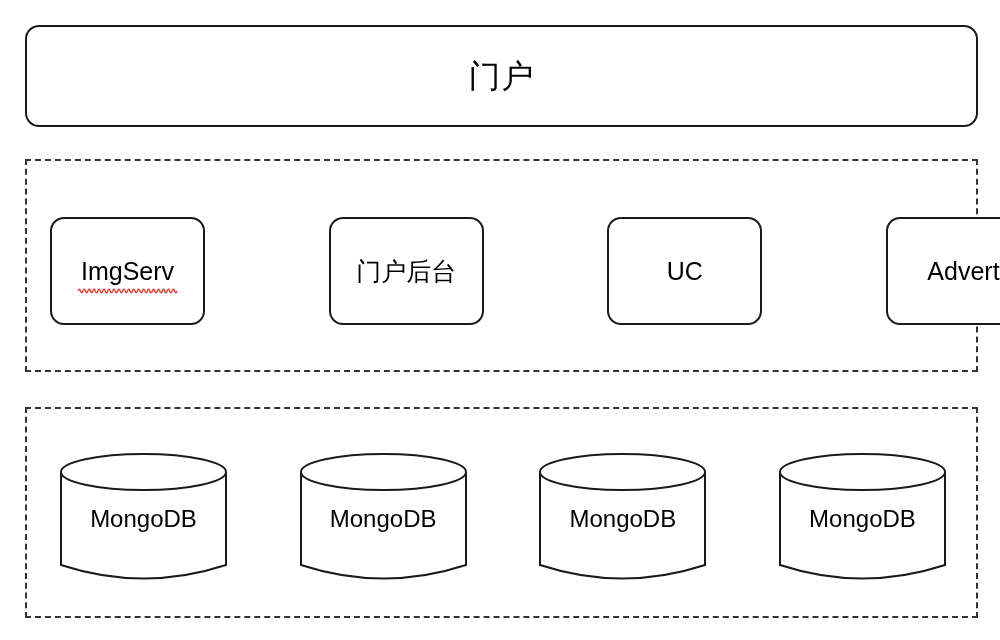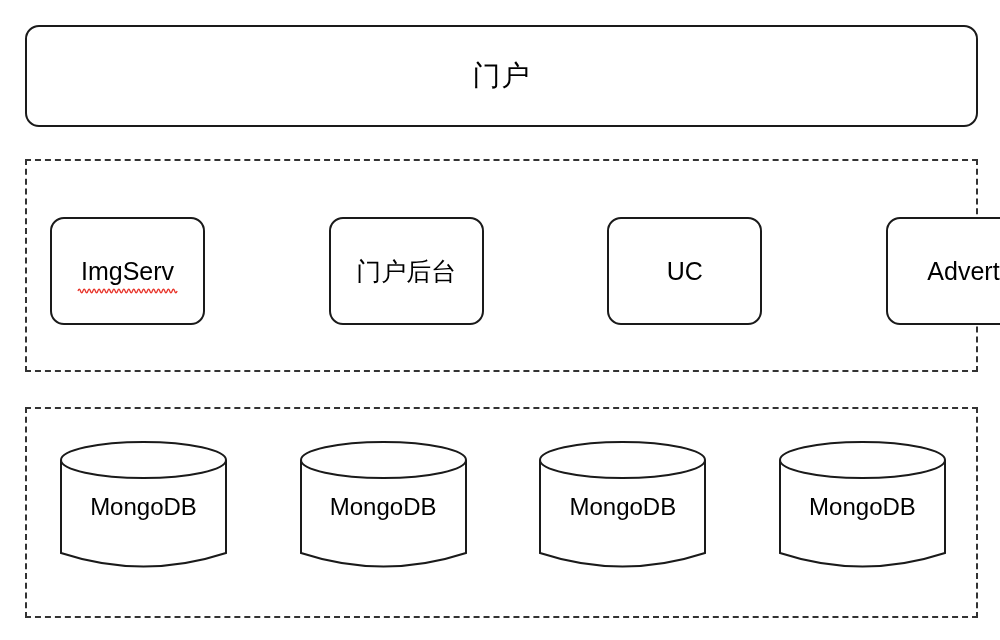--- a/index.html
+++ b/index.html
@@ -28,21 +28,21 @@
     height: 102px;
     box-sizing: border-box;
     border: 2px solid #1a1a1a;
     border-radius: 14px;
     background: #ffffff;
     display: flex;
     align-items: center;
     justify-content: center;
   }
   .portal-label {
-    font-size: 28px;
+    font-size: 32px;
     color: #000000;
     letter-spacing: 1px;
     line-height: 1;
   }
 
   
   .dashed-group {
     position: absolute;
     left: 25px;
     width: 953px;
@@ -96,21 +96,21 @@
     width: calc(100% + 6px);
     height: 7px;
     display: block;
     overflow: visible;
   }
 
   
   .db-row {
     position: absolute;
     left: 32px;
-    top: 31px;
+    top: 43px;
     width: 888px;
     height: 133px;
     display: flex;
     justify-content: space-between;
     align-items: center;
   }
   .db-cylinder {
     position: relative;
     width: 169px;
     height: 133px;

